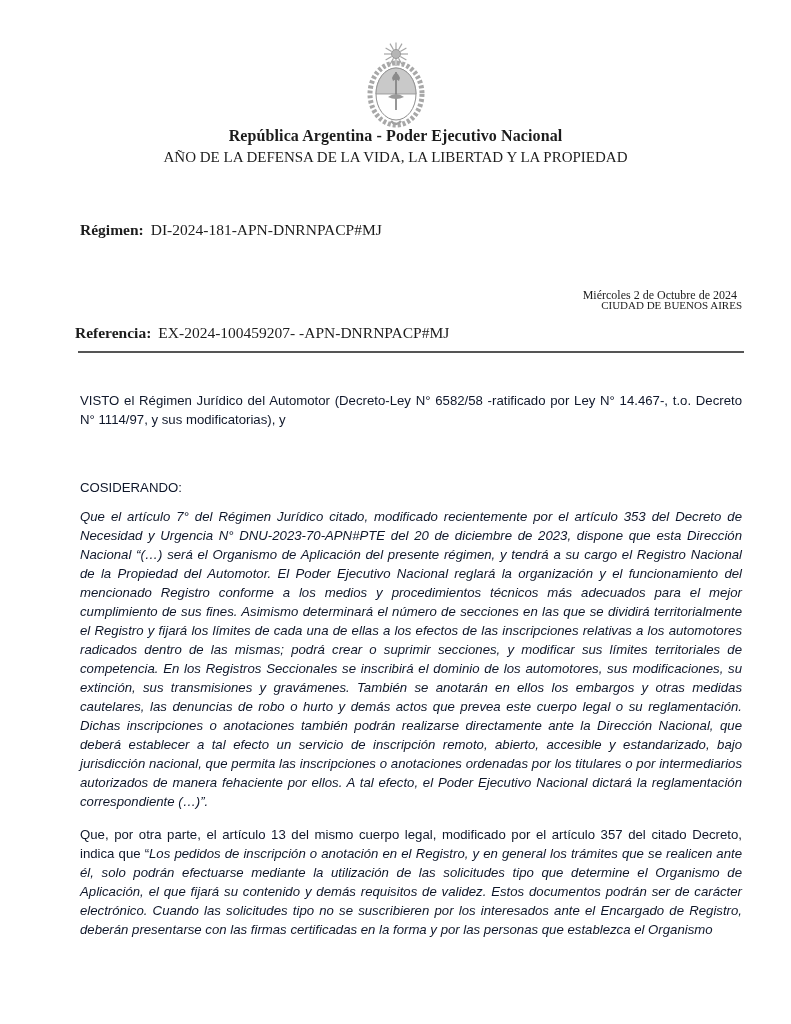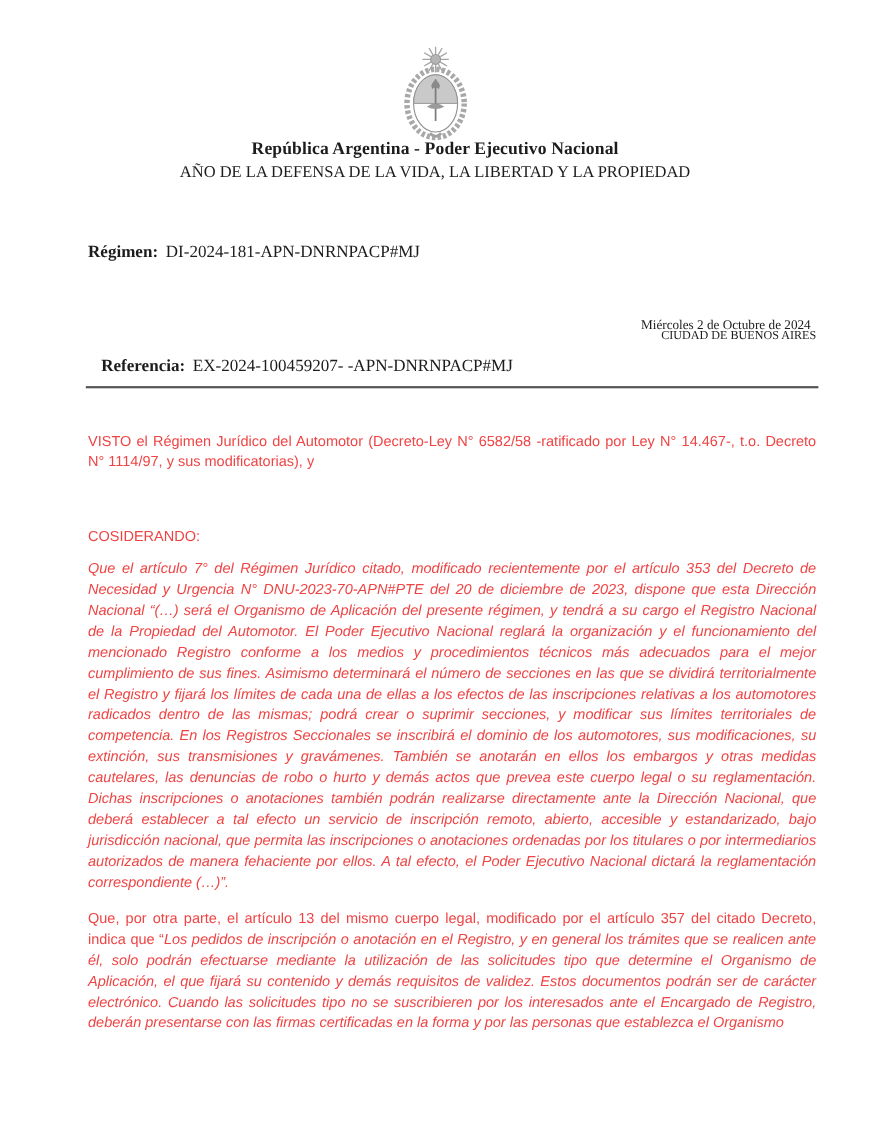--- a/index.html
+++ b/index.html
@@ -22,35 +22,35 @@
   }
   .center { width: 100%; text-align: center; position: absolute; left: 0; }
   .org-name   { top: 127px; font-size: 16px;   font-weight: bold; letter-spacing: .1px; }
   .motto      { top: 149px; font-size: 15px; }
   .doc-type   { top: 187px; font-size: 15.5px; font-weight: bold; }
   .numero-line { position: absolute; top: 221px; left: 80px; font-size: 15.5px; }
   .bold { font-weight: bold; }
   .label-gap { margin-left: 7px; }
   .city-line  { position: absolute; top: 264px; right: 49px; font-size: 11px; margin-top: 35px; }
   .date-line  { position: absolute; top: 288px; right: 54px; font-size: 12px; }
-  .ref-line   { position: absolute; top: 324px; left: 92px; font-size: 15.5px; }
+  .ref-line   { position: absolute; top: 324px; left: 75px; font-size: 15.5px; }
   .rule {
     position: absolute;
     top: 351px; left: 78px;
     width: 666px; height: 2px;
     background: #555555;
   }
   .body-flow {
     position: absolute;
     top: 391px; left: 80px;
     width: 662px;
     font-family: "Liberation Sans", sans-serif;
     font-size: 13.2px;
     line-height: 19px;
-    color: #ef4444;
+    color: #0f172a;
     text-align: justify;
   }
   .body-flow p { margin: 0; }
   .visto        { margin-bottom: 49px !important; }
   .considerando { margin-bottom: 10px !important; text-align: left; }
   .para1        { margin-bottom: 14px !important; font-style: italic; }
   .italic { font-style: italic; }
 </style>
 </head>
 <body>

